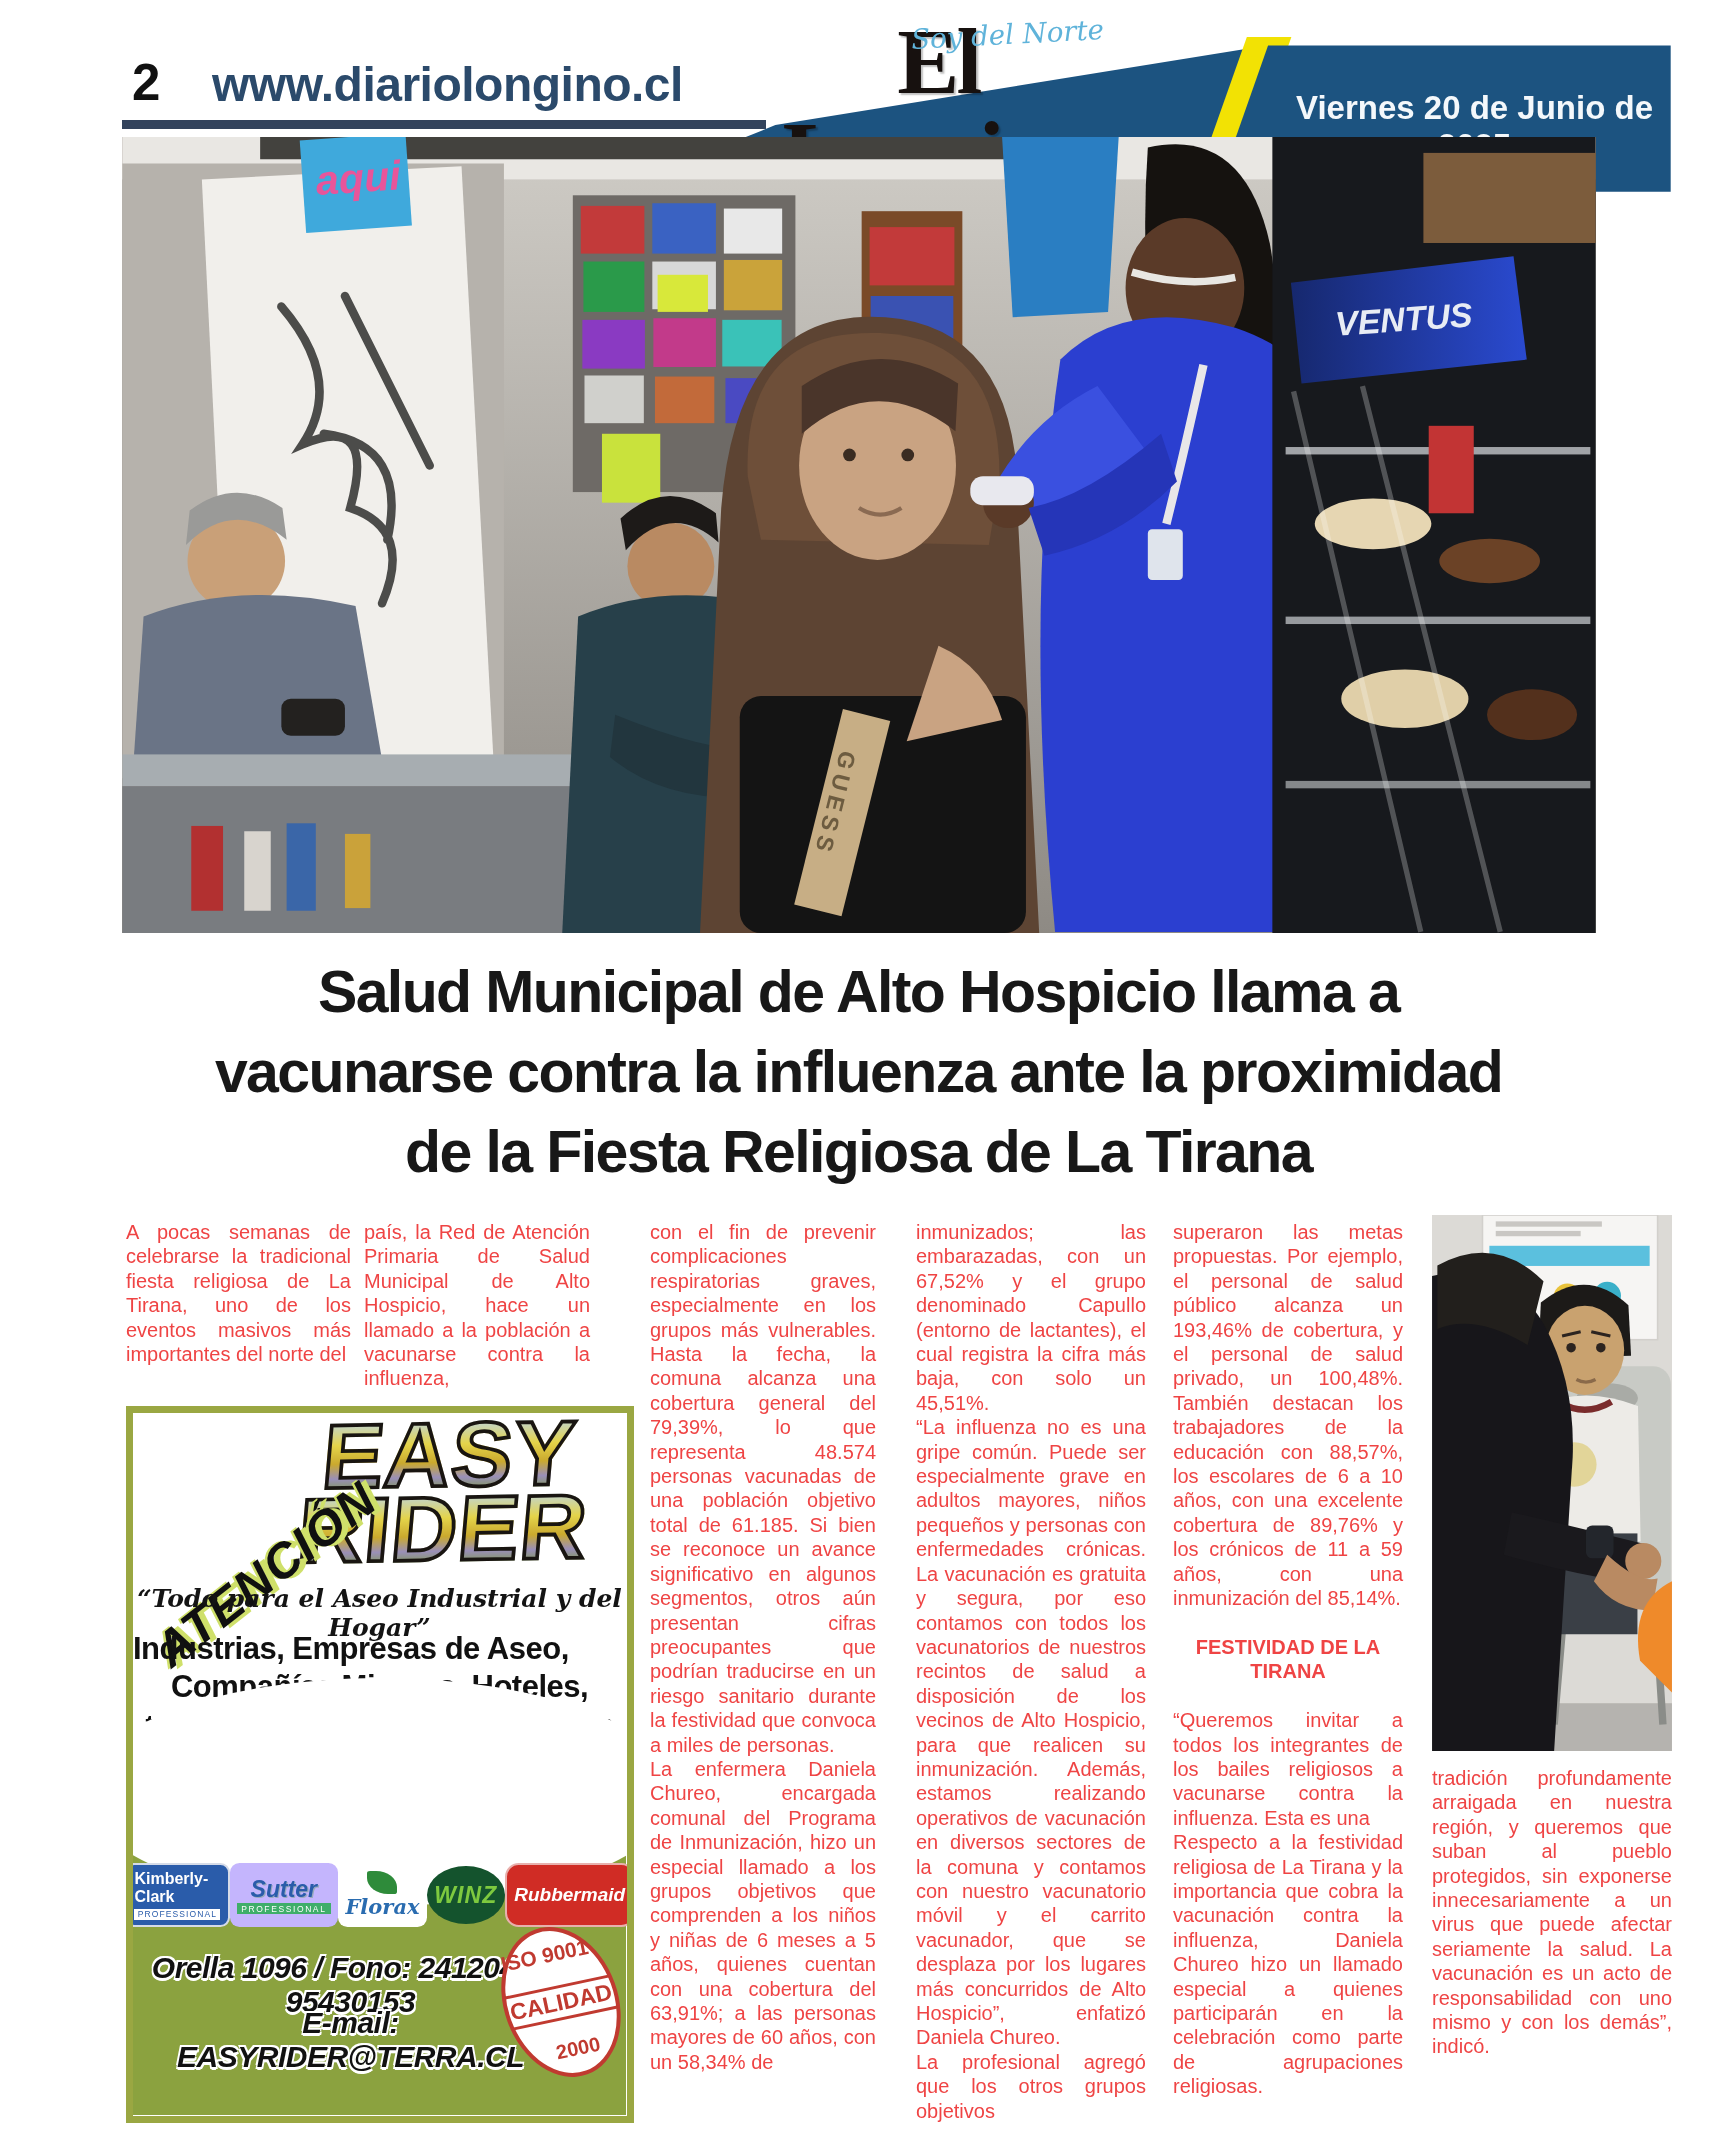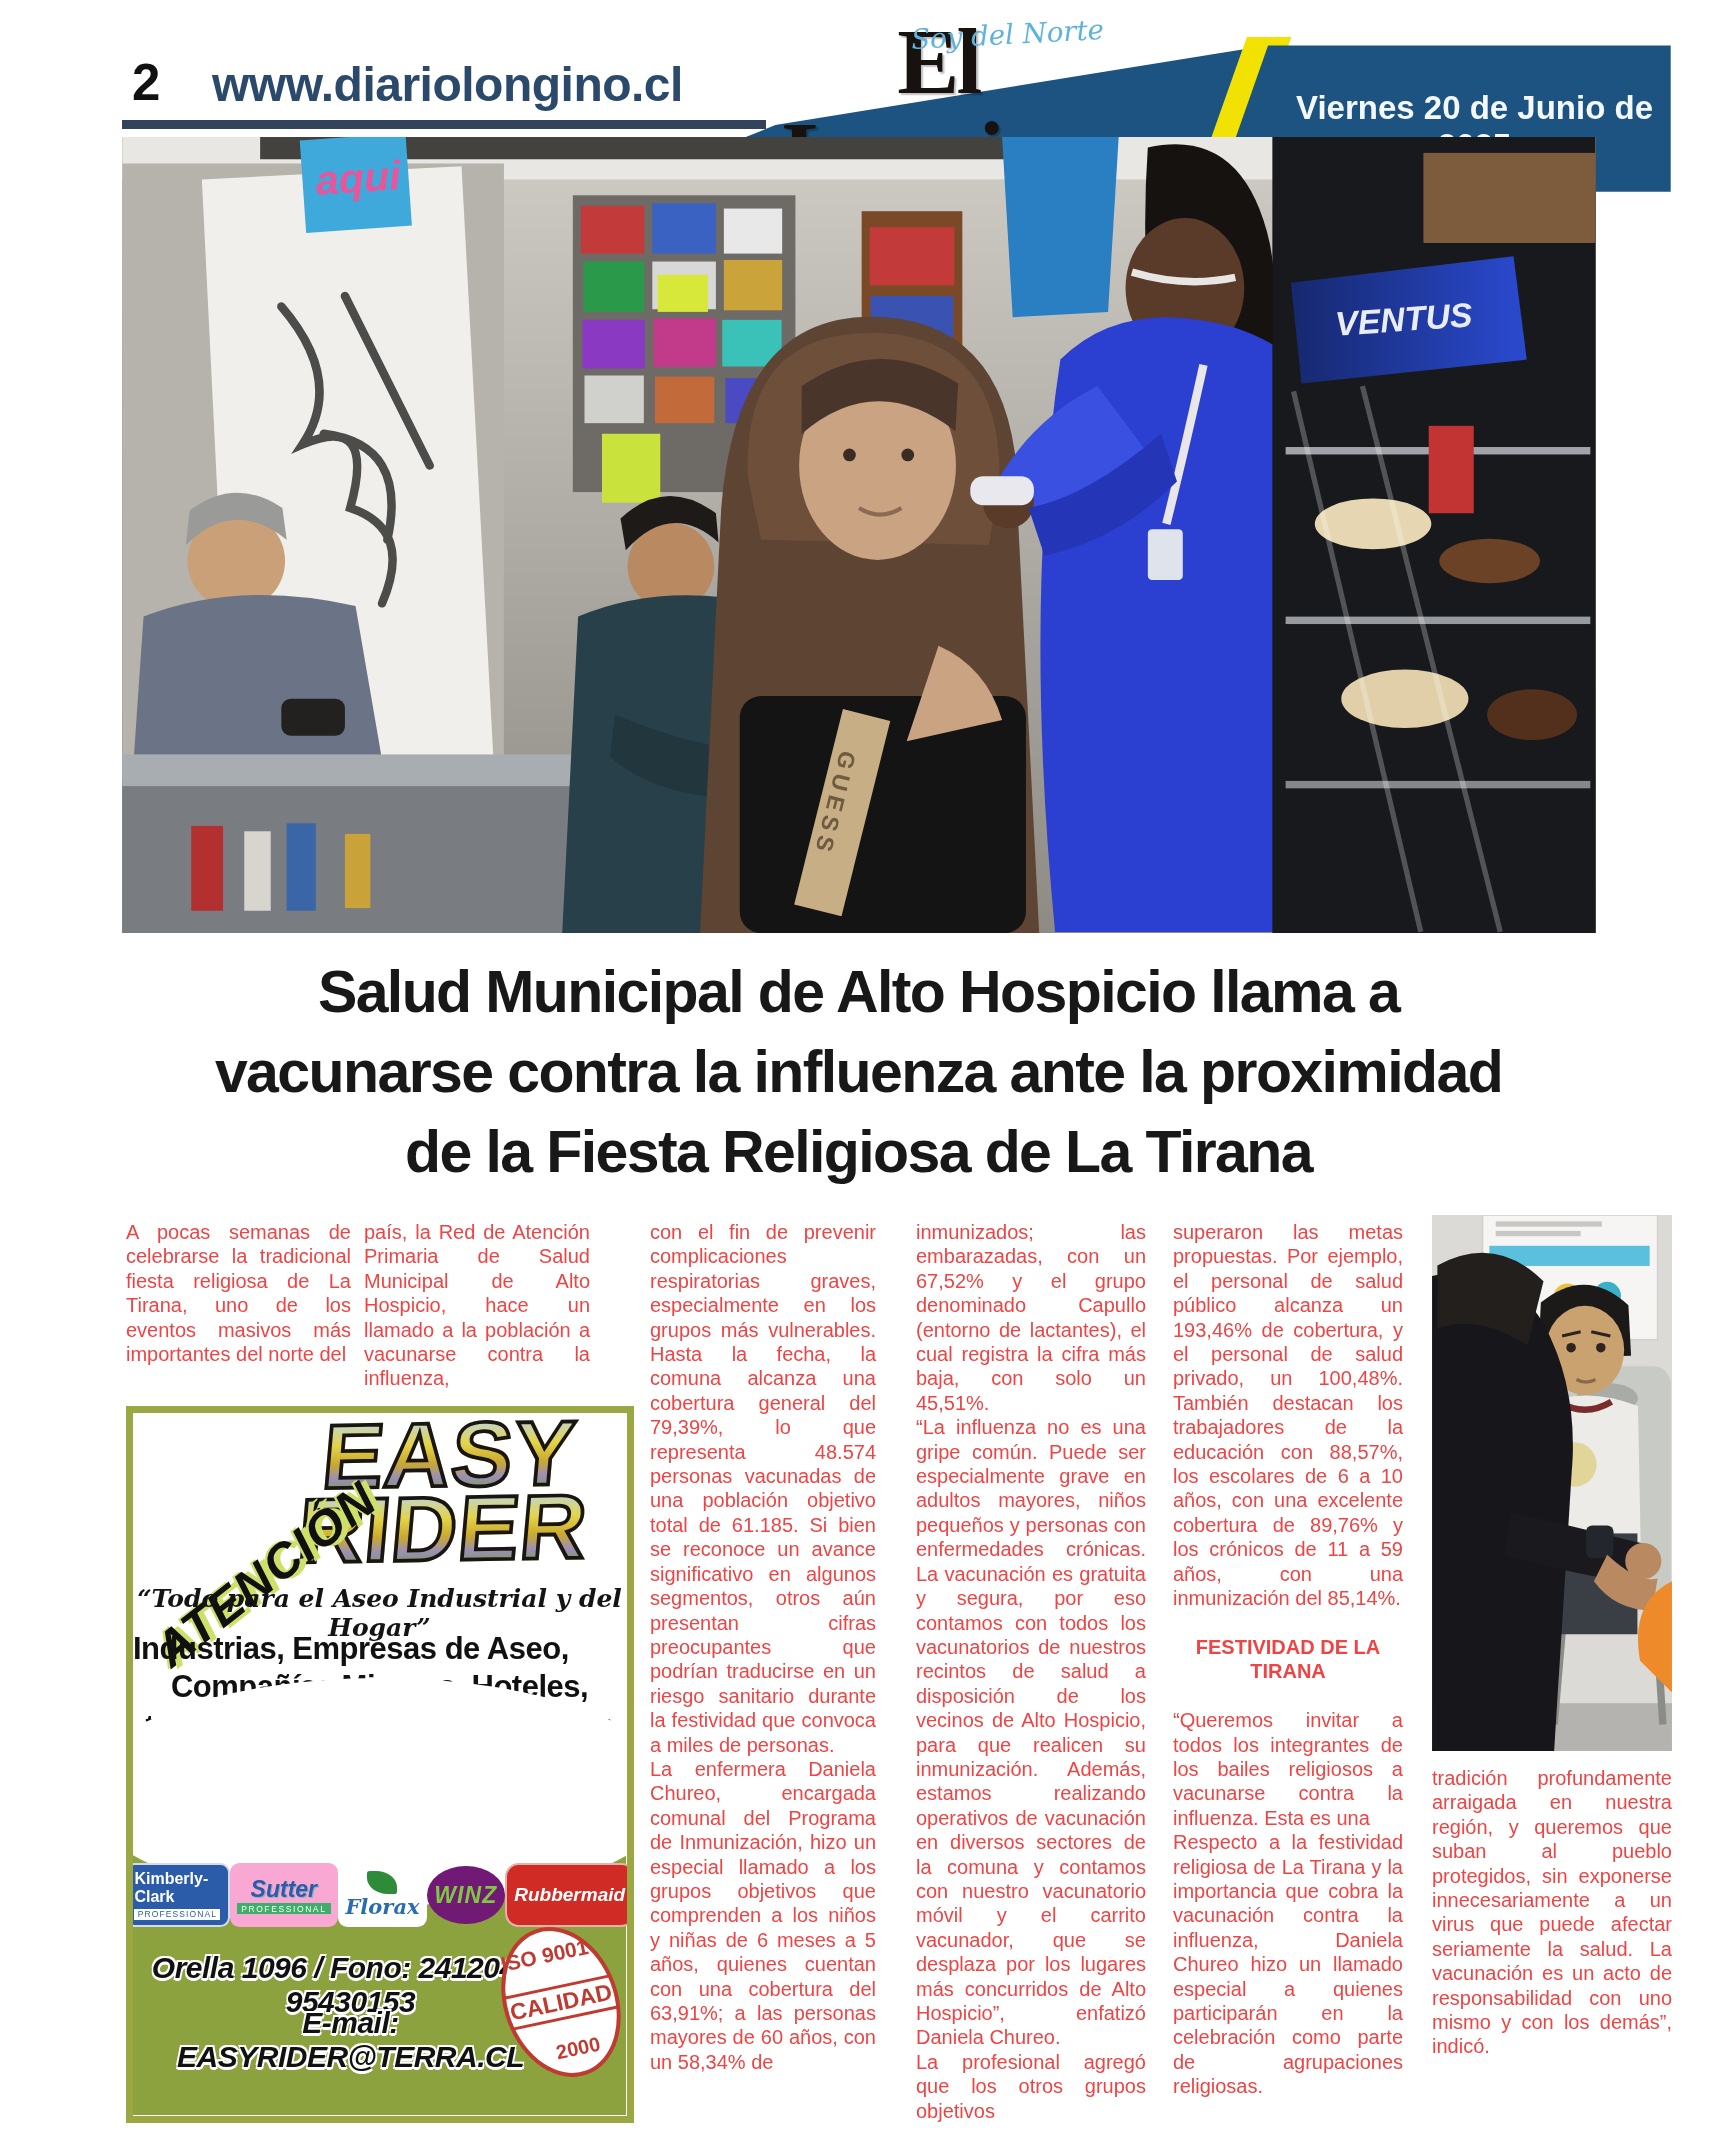--- a/index.html
+++ b/index.html
@@ -50,27 +50,27 @@
   .ad-b4 { position:absolute; left:0; top:328px; width:493px; text-align:center; font-weight:bold; font-size:25.5px; color:#111; }
   .ad-dist { position:absolute; left:0; top:378px; width:493px; text-align:center; font-weight:bold; font-size:26px; color:#0d0d0d; letter-spacing:-0.5px; }
   .ad-cta { position:absolute; left:0; top:421px; width:493px; text-align:center; font-weight:bold; font-size:34px; color:#0d0d0d; letter-spacing:0.5px; }
   .ad-green { position:absolute; left:0; top:440px; width:493px; height:262px; background:#8ba23f; }
   .ad-green-curve { position:absolute; left:-50px; top:-175px; width:594px; height:228px; background:#ffffff; border-radius:50%; }
   .ad-logos { position:absolute; left:5.3px; top:450px; width:483px; display:flex; justify-content:center; align-items:center; }
   .brandbox { height:64px; display:flex; flex-direction:column; justify-content:center; align-items:center; border-radius:9.5px; padding:3.2px 7.4px; }
   .brand-kc { background:#2a5caa; color:#fff; border:2.1px solid #d5dbe8; }
   .brand-kc .bn { font-size:16px; font-weight:bold; }
   .brand-kc .bs { font-size:8.5px; letter-spacing:1.1px; background:#ffffff; color:#2a5caa; padding:0.5px 3.2px; margin-top:2.1px; }
-  .brand-sutter { background:#f9a8d4; }
+  .brand-sutter { background:#c4b5fd; }
   .brand-sutter .bn { font-size:23px; font-weight:bold; font-style:italic; color:#2a5caa; text-shadow:1.1px 1.1px 0 #9ab; }
   .brand-sutter .bs { font-size:8.5px; letter-spacing:1.6px; color:#ffffff; background:#3fae6a; padding:0.5px 4.2px; }
   .brand-florax { background:#ffffff; }
   .brand-florax .bn { font-family:"DejaVu Serif", serif; font-style:italic; font-size:21px; font-weight:bold; color:#2a6cb0; }
   .brand-florax .leaf { width:30px; height:23px; background:#2e8b3a; border-radius:10% 70% 10% 70%; }
-  .brand-winz { background:#701a75; border-radius:50%; width:101px; height:58px; }
+  .brand-winz { background:#14532d; border-radius:50%; width:101px; height:58px; }
   .brand-winz .bn { font-size:23px; font-weight:bold; font-style:italic; color:#7ec93f; letter-spacing:1.1px; }
   .brand-rm { background:#d02c25; color:#fff; border:2.1px solid #e8b0ad; border-radius:13.8px; }
   .brand-rm .bn { font-size:19px; font-weight:bold; font-style:italic; }
   .ad-address { position:absolute; left:0; top:538px; width:435px; text-align:center; font-weight:bold; font-size:30px; font-style:italic; color:#111; letter-spacing:-0.5px;
       text-shadow:-1.6px -1.6px 0 #fff, 1.6px -1.6px 0 #fff, -1.6px 1.6px 0 #fff, 1.6px 1.6px 0 #fff, 0 2.7px 0 #fff; }
   .ad-email { position:absolute; left:0; top:593px; width:435px; text-align:center; font-weight:bold; font-size:30px; font-style:italic; color:#111; letter-spacing:-0.5px;
       text-shadow:-1.6px -1.6px 0 #fff, 1.6px -1.6px 0 #fff, -1.6px 1.6px 0 #fff, 1.6px 1.6px 0 #fff, 0 2.7px 0 #fff; }
   .ad-stamp { position:absolute; right:9.5px; top:512px; width:114px; height:154px; background:#fff; border:4.8px solid #c03a30; border-radius:50%; transform:rotate(-20deg);
       display:flex; flex-direction:column; justify-content:space-between; align-items:center; padding:11.7px 3.2px; }
   .ad-stamp .s1 { font-size:21px; font-weight:bold; color:#c03a30; transform:rotate(8deg); }

